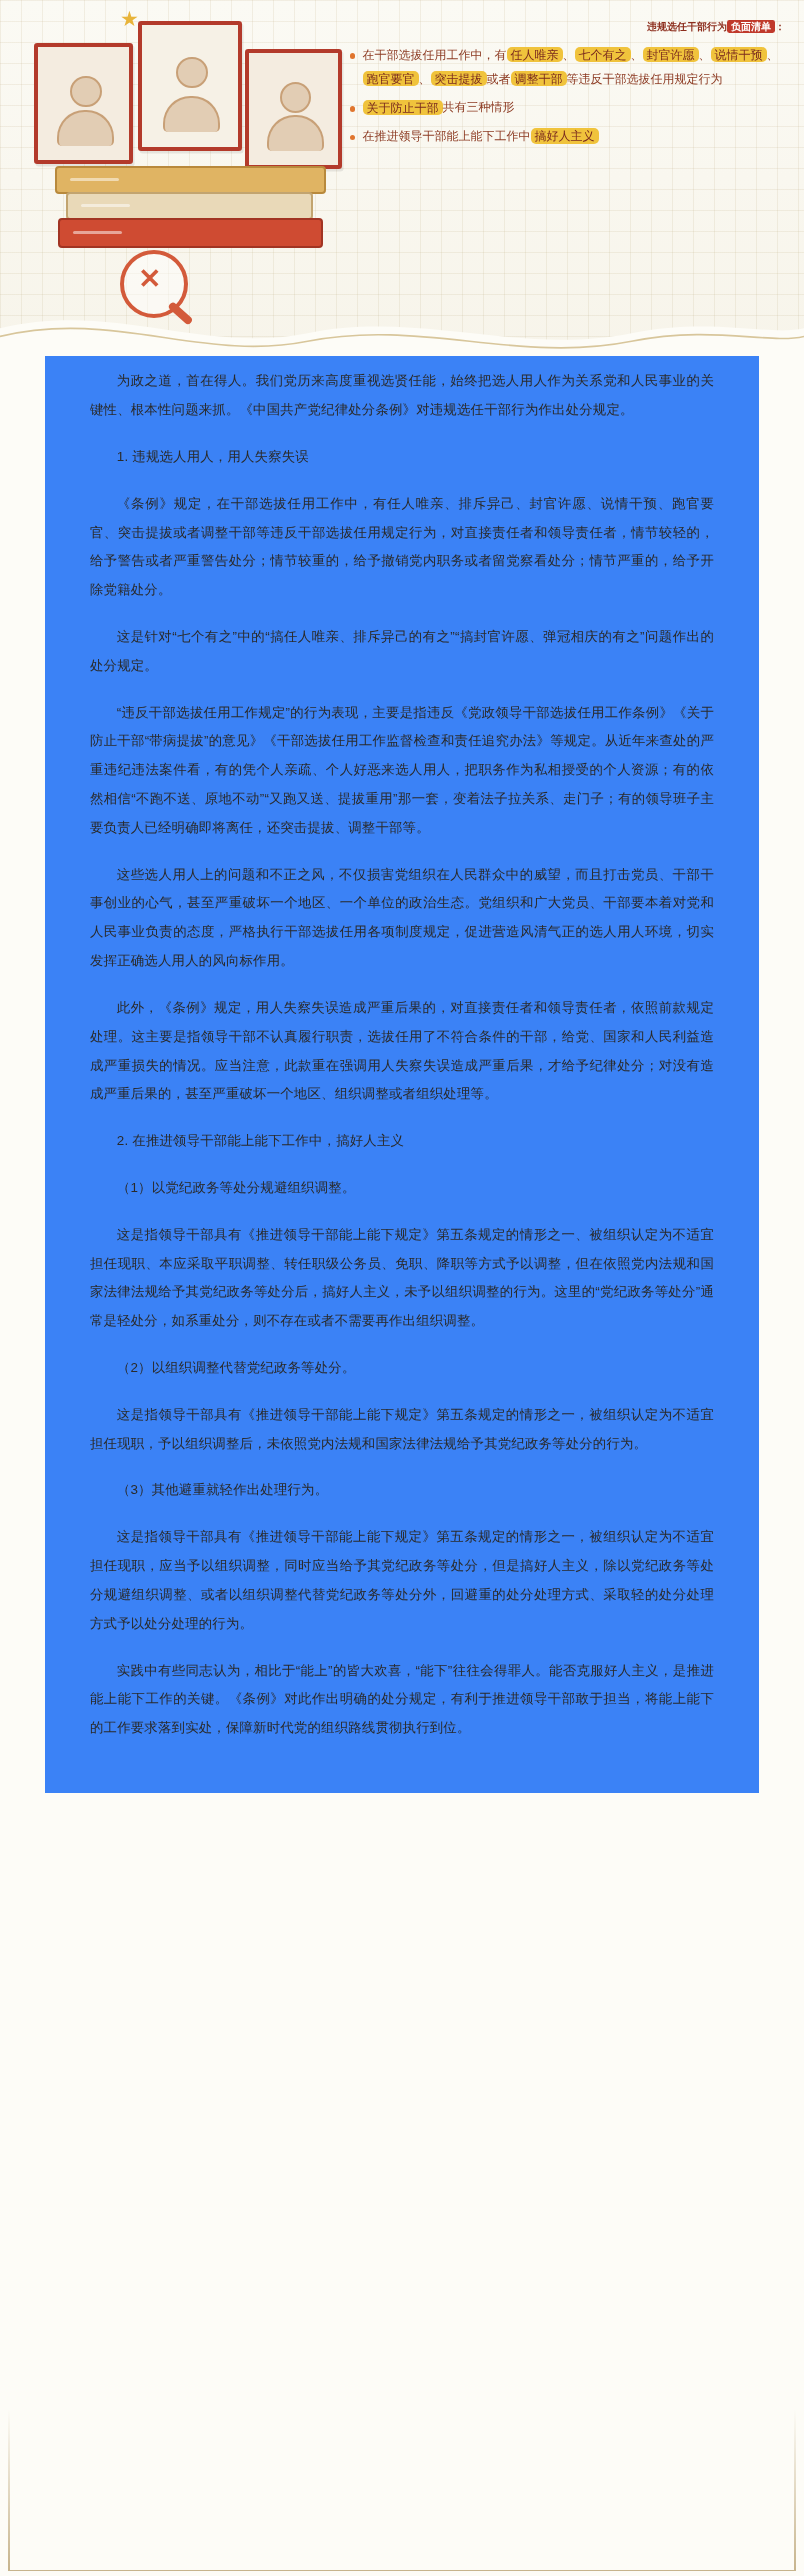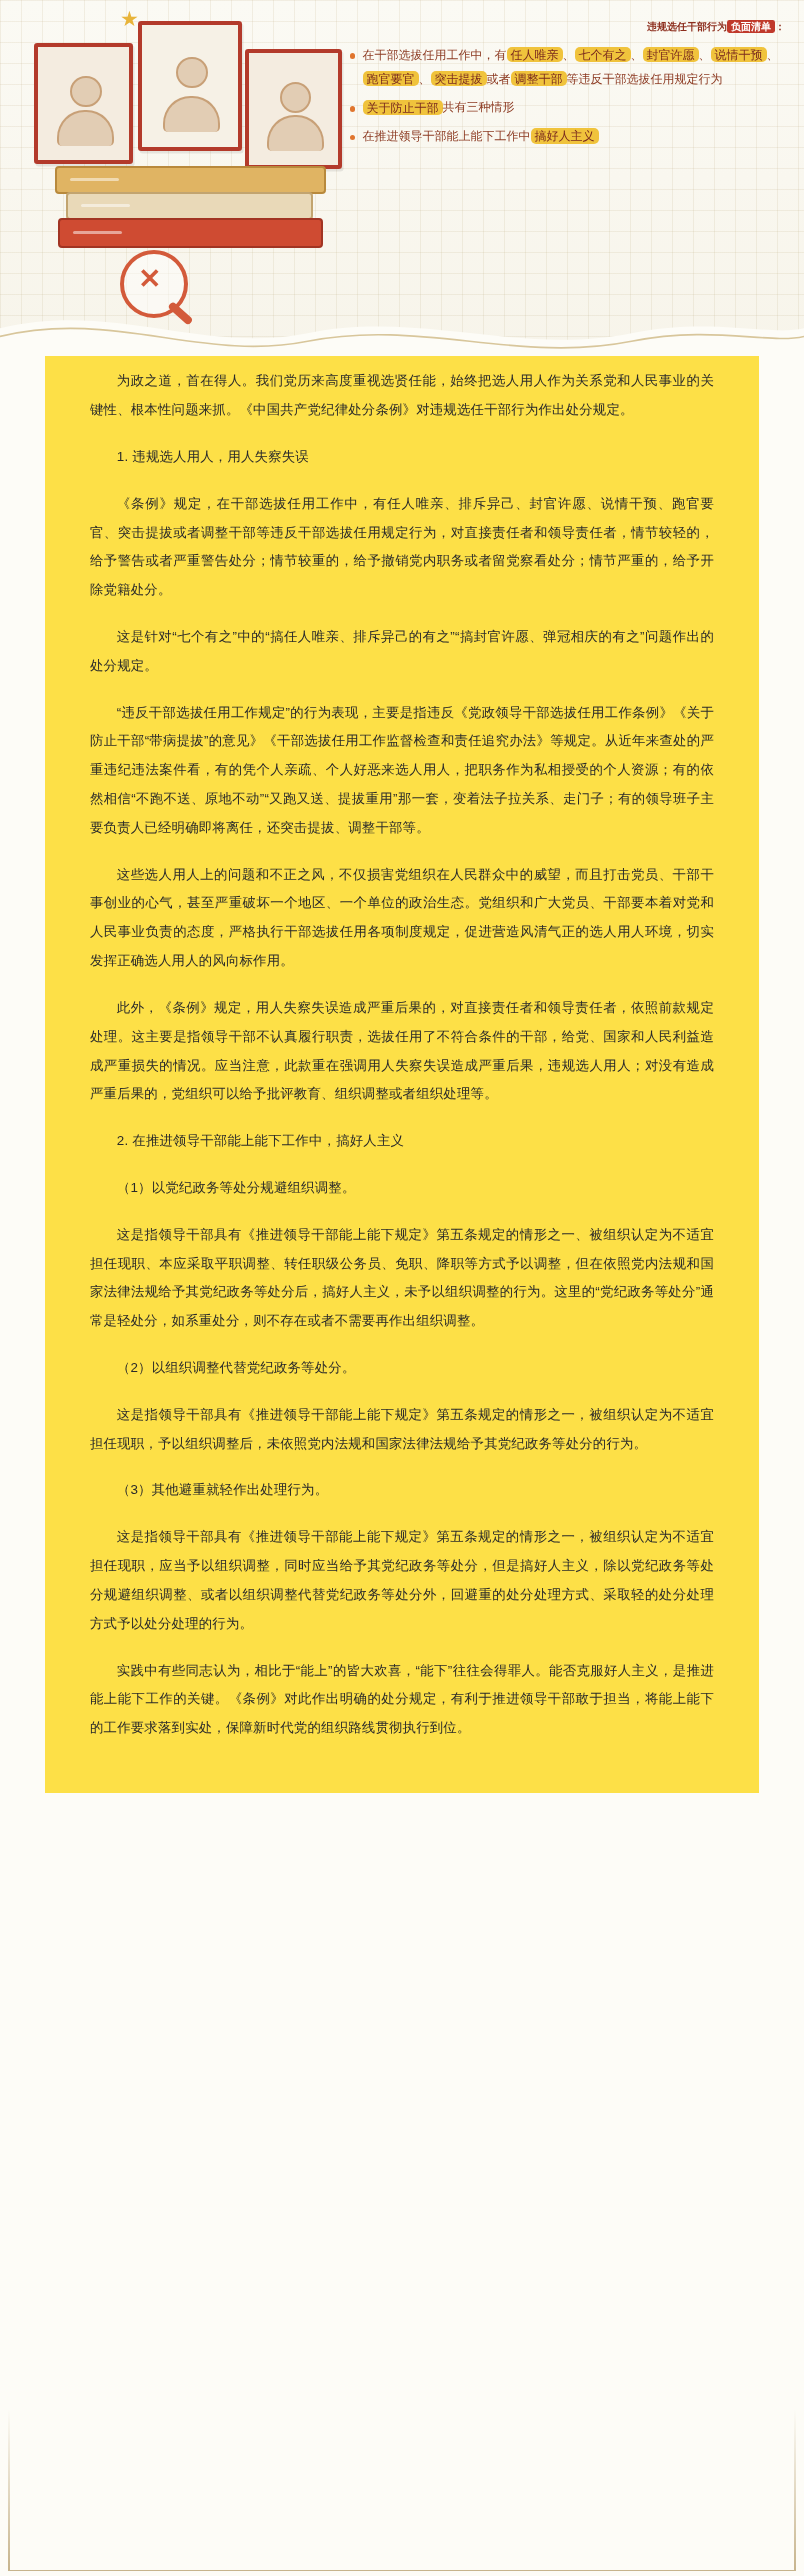--- a/index.html
+++ b/index.html
@@ -209,21 +209,21 @@
     background: #e0752e;
   }
 
   
   .article {
     position: relative;
     margin: 0 auto;
     padding: 11.3px 45px 32px 45px;
     width: 714px;
     box-sizing: border-box;
-    background: #fde047;
+    background: #3b82f6;
   }
   .article p {
     margin: 0 0 18px 0;
     font-size: 13.4px;
     line-height: 2.15;
     color: #2a2a2a;
     text-align: justify;
     text-indent: 2em;
     letter-spacing: 0.2px;
   }
@@ -307,21 +307,21 @@
     </svg>
   </div>
 
   <div class="article" id="article-body">
       <p>为政之道，首在得人。我们党历来高度重视选贤任能，始终把选人用人作为关系党和人民事业的关键性、根本性问题来抓。《中国共产党纪律处分条例》对违规选任干部行为作出处分规定。</p>
       <p>1. 违规选人用人，用人失察失误</p>
       <p>《条例》规定，在干部选拔任用工作中，有任人唯亲、排斥异己、封官许愿、说情干预、跑官要官、突击提拔或者调整干部等违反干部选拔任用规定行为，对直接责任者和领导责任者，情节较轻的，给予警告或者严重警告处分；情节较重的，给予撤销党内职务或者留党察看处分；情节严重的，给予开除党籍处分。</p>
       <p>这是针对“七个有之”中的“搞任人唯亲、排斥异己的有之”“搞封官许愿、弹冠相庆的有之”问题作出的处分规定。</p>
       <p>“违反干部选拔任用工作规定”的行为表现，主要是指违反《党政领导干部选拔任用工作条例》《关于防止干部“带病提拔”的意见》《干部选拔任用工作监督检查和责任追究办法》等规定。从近年来查处的严重违纪违法案件看，有的凭个人亲疏、个人好恶来选人用人，把职务作为私相授受的个人资源；有的依然相信“不跑不送、原地不动”“又跑又送、提拔重用”那一套，变着法子拉关系、走门子；有的领导班子主要负责人已经明确即将离任，还突击提拔、调整干部等。</p>
       <p>这些选人用人上的问题和不正之风，不仅损害党组织在人民群众中的威望，而且打击党员、干部干事创业的心气，甚至严重破坏一个地区、一个单位的政治生态。党组织和广大党员、干部要本着对党和人民事业负责的态度，严格执行干部选拔任用各项制度规定，促进营造风清气正的选人用人环境，切实发挥正确选人用人的风向标作用。</p>
-      <p>此外，《条例》规定，用人失察失误造成严重后果的，对直接责任者和领导责任者，依照前款规定处理。这主要是指领导干部不认真履行职责，选拔任用了不符合条件的干部，给党、国家和人民利益造成严重损失的情况。应当注意，此款重在强调用人失察失误造成严重后果，违规选人用人；对没有造成严重后果的，党组织可以给予批评教育、组织调整或者组织处理等。</p>
+      <p>此外，《条例》规定，用人失察失误造成严重后果的，对直接责任者和领导责任者，依照前款规定处理。这主要是指领导干部不认真履行职责，选拔任用了不符合条件的干部，给党、国家和人民利益造成严重损失的情况。应当注意，此款重在强调用人失察失误造成严重后果，才给予纪律处分；对没有造成严重后果的，甚至严重破坏一个地区、组织调整或者组织处理等。</p>
       <p>2. 在推进领导干部能上能下工作中，搞好人主义</p>
       <p>（1）以党纪政务等处分规避组织调整。</p>
       <p>这是指领导干部具有《推进领导干部能上能下规定》第五条规定的情形之一、被组织认定为不适宜担任现职、本应采取平职调整、转任职级公务员、免职、降职等方式予以调整，但在依照党内法规和国家法律法规给予其党纪政务等处分后，搞好人主义，未予以组织调整的行为。这里的“党纪政务等处分”通常是轻处分，如系重处分，则不存在或者不需要再作出组织调整。</p>
       <p>（2）以组织调整代替党纪政务等处分。</p>
       <p>这是指领导干部具有《推进领导干部能上能下规定》第五条规定的情形之一，被组织认定为不适宜担任现职，予以组织调整后，未依照党内法规和国家法律法规给予其党纪政务等处分的行为。</p>
       <p>（3）其他避重就轻作出处理行为。</p>
       <p>这是指领导干部具有《推进领导干部能上能下规定》第五条规定的情形之一，被组织认定为不适宜担任现职，应当予以组织调整，同时应当给予其党纪政务等处分，但是搞好人主义，除以党纪政务等处分规避组织调整、或者以组织调整代替党纪政务等处分外，回避重的处分处理方式、采取轻的处分处理方式予以处分处理的行为。</p>
       <p>实践中有些同志认为，相比于“能上”的皆大欢喜，“能下”往往会得罪人。能否克服好人主义，是推进能上能下工作的关键。《条例》对此作出明确的处分规定，有利于推进领导干部敢于担当，将能上能下的工作要求落到实处，保障新时代党的组织路线贯彻执行到位。</p>
     </div>
 

